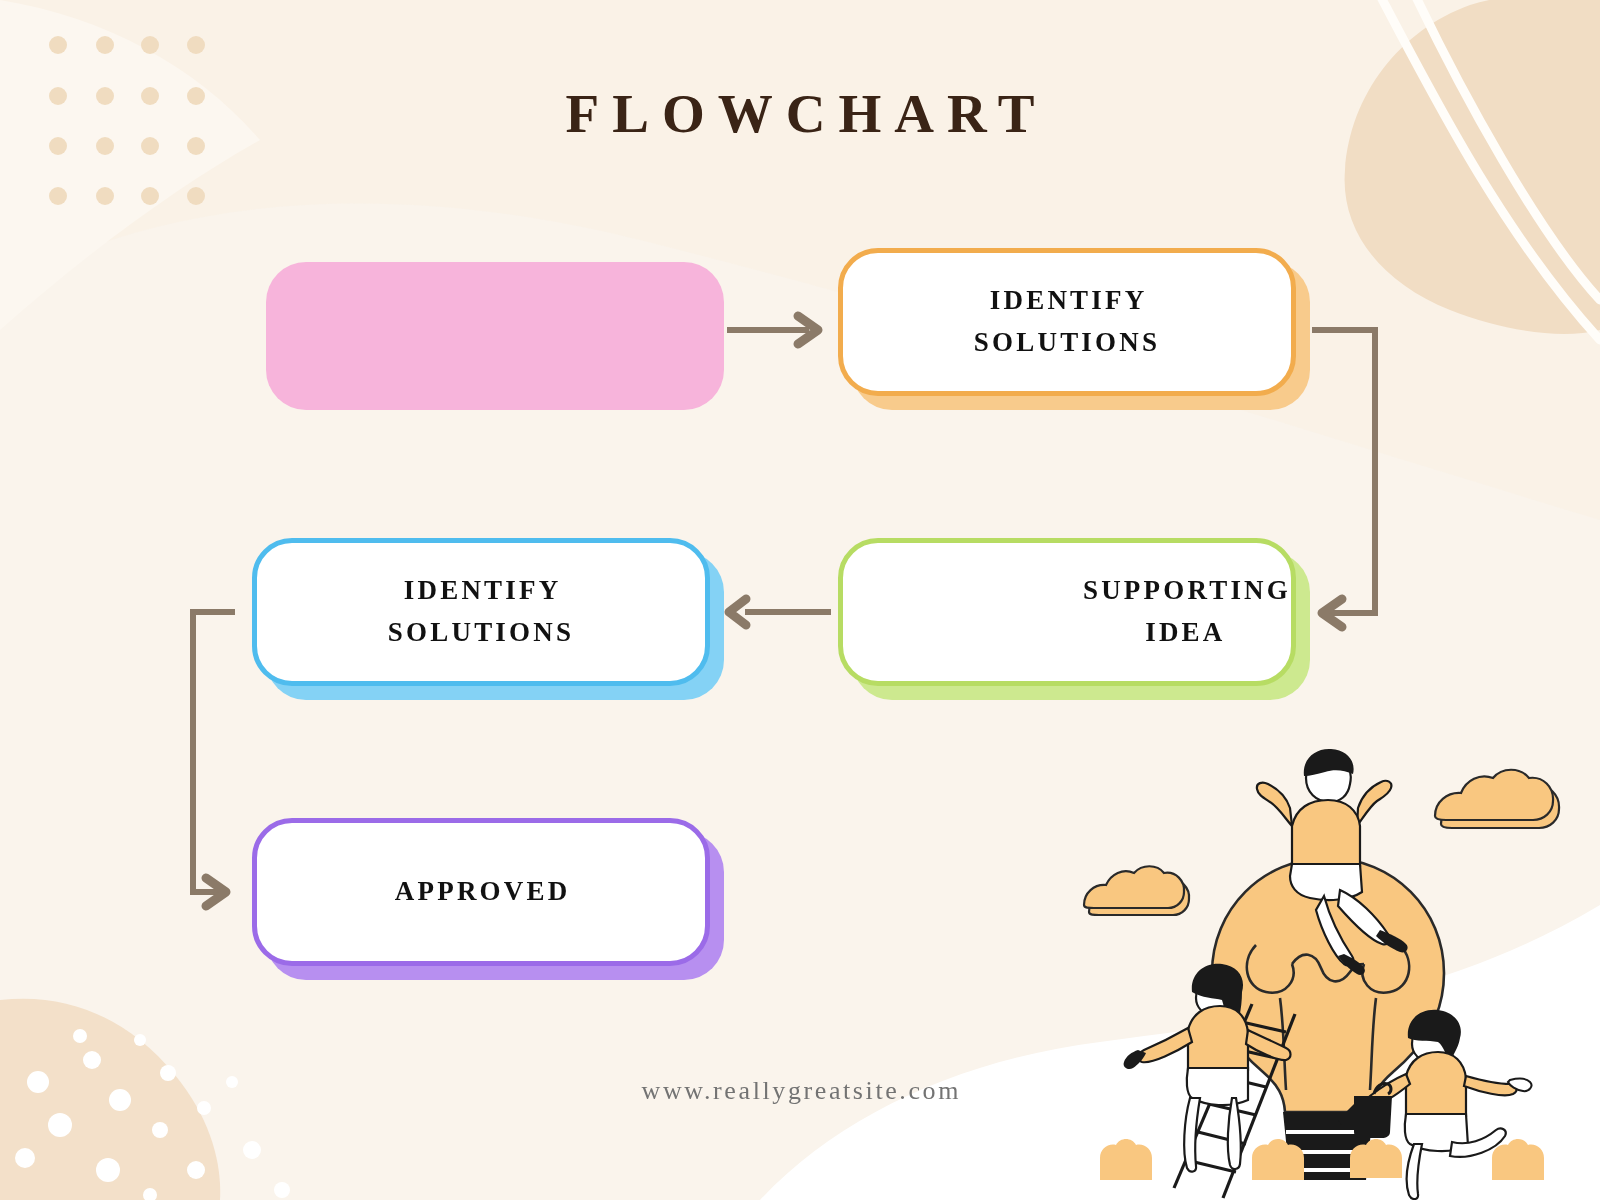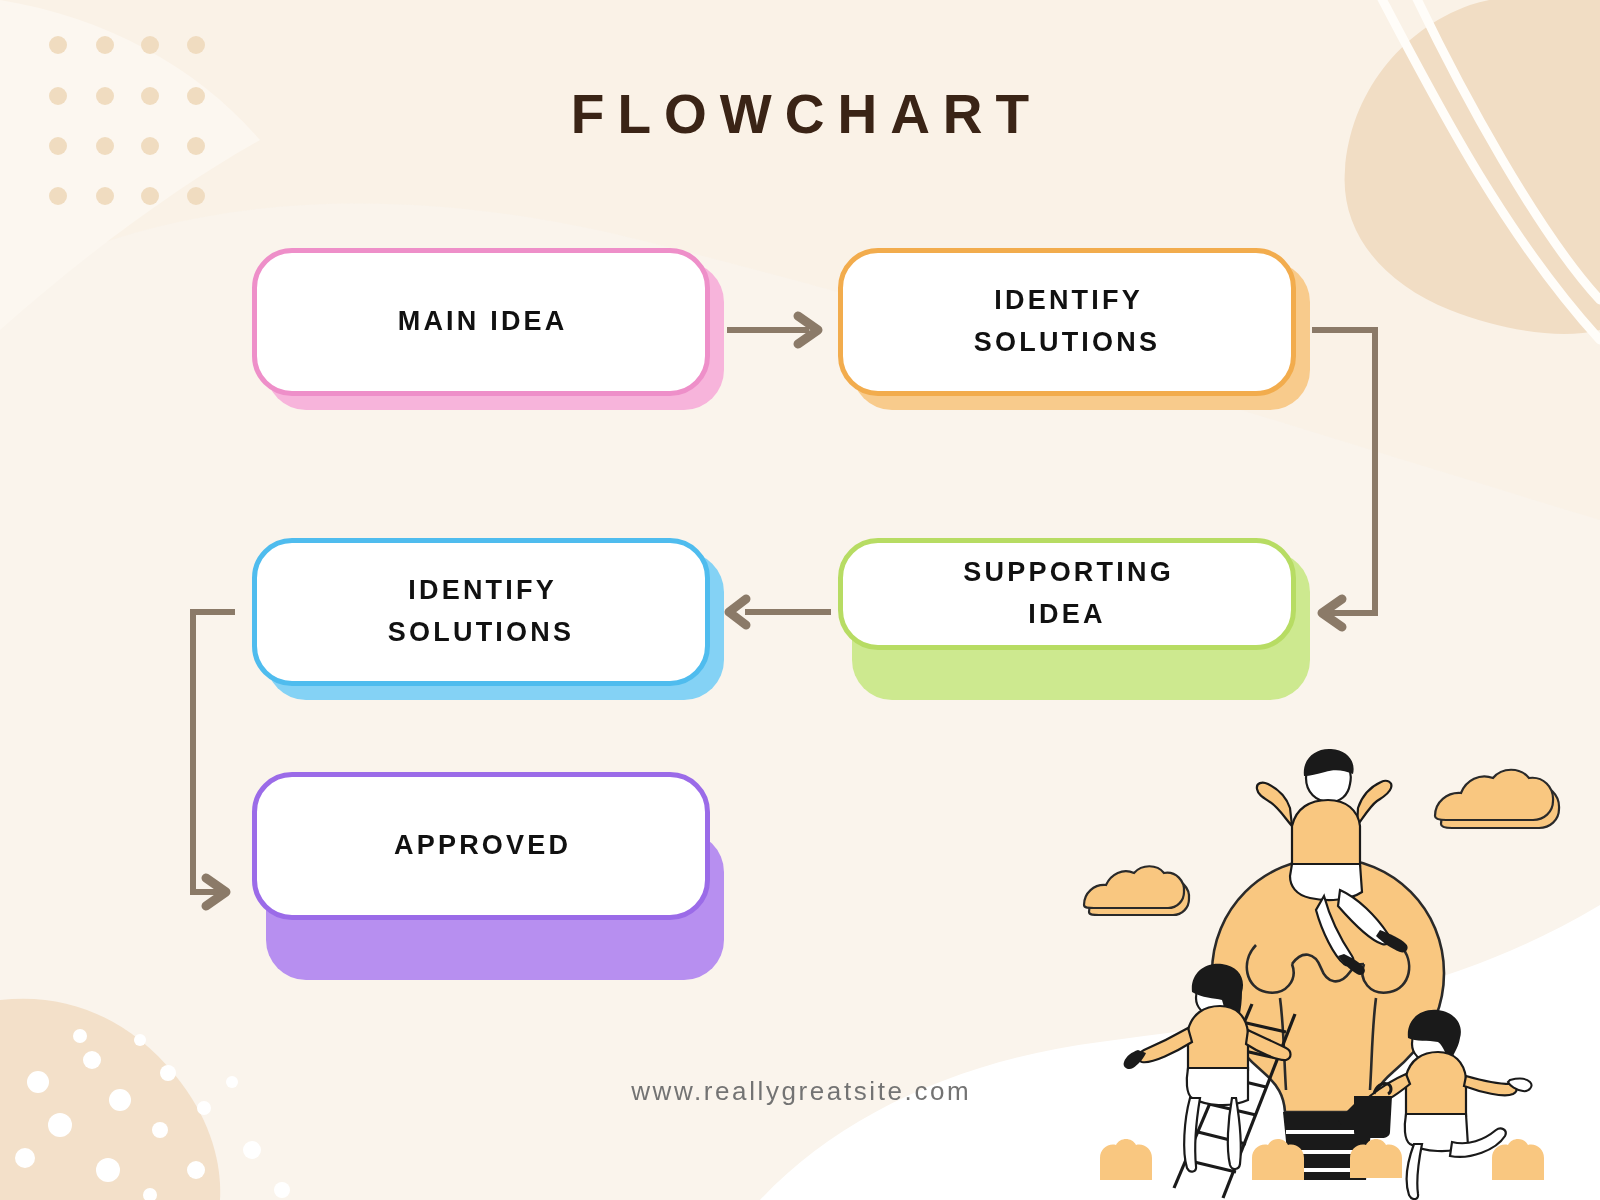--- a/index.html
+++ b/index.html
@@ -9,20 +9,21 @@
     height: 1200px;
     overflow: hidden;
     font-family: "Liberation Sans", sans-serif;
   }
   #canvas {
     position: relative;
     width: 1600px;
     height: 1200px;
     background: #FAF4EC;
     overflow: hidden;
+    font-family: Liberation Serif, serif;
   }
 
   
   .bg-layer {
     position: absolute;
     inset: 0;
     width: 1600px;
     height: 1200px;
     pointer-events: none;
   }
@@ -66,24 +67,24 @@
 
   #node-main-idea        { left: 252px;  top: 248px; width: 458px; height: 148px; border: 5px solid #EE8FC9; }
   #shadow-main-idea      { left: 266px;  top: 262px; width: 458px; height: 148px; background: #F7B4DB; }
 
   #node-identify-1       { left: 838px;  top: 248px; width: 458px; height: 148px; border: 5px solid #F2AC4D; }
   #shadow-identify-1     { left: 852px;  top: 262px; width: 458px; height: 148px; background: #F8CB8C; }
 
   #node-identify-2       { left: 252px;  top: 538px; width: 458px; height: 148px; border: 5px solid #4FBCEE; }
   #shadow-identify-2     { left: 266px;  top: 552px; width: 458px; height: 148px; background: #84D2F5; }
 
-  #node-supporting-data  { left: 838px;  top: 538px; width: 458px; height: 112px; border: 5px solid #B7DC63; }
+  #node-supporting-data  { left: 838px;  top: 538px; width: 458px; height: 148px; border: 5px solid #B7DC63; justify-content: flex-end; }
   #shadow-supporting     { left: 852px;  top: 552px; width: 458px; height: 148px; background: #CDE98F; }
 
-  #node-approved         { left: 252px;  top: 772px; width: 458px; height: 148px; border: 5px solid #9B6BE8; text-align: right; }
+  #node-approved         { left: 252px;  top: 818px; width: 458px; height: 148px; border: 5px solid #9B6BE8; text-align: right; }
   #shadow-approved       { left: 266px;  top: 832px; width: 458px; height: 148px; background: #B78FF0; }
 
   
   #connectors {
     position: absolute;
     inset: 0;
     width: 1600px;
     height: 1200px;
     z-index: 2;
   }
@@ -188,23 +189,20 @@
 
     <g stroke="#8B7A68" stroke-width="9" fill="none" stroke-linecap="round" stroke-linejoin="round">
       <polyline points="798,316 818,330 798,344"></polyline>
       <polyline points="746,599 729,612 746,625"></polyline>
       <polyline points="1342,599 1322,613 1342,627"></polyline>
       <polyline points="206,878 226,892 206,906"></polyline>
     </g>
   </svg>
 
   <div class="node-shadow" id="shadow-main-idea"></div>
-  <div class="node" id="node-main-idea">
-    <span>MAIN IDEA</span>
-  </div>
 
   <div class="node-shadow" id="shadow-identify-1"></div>
   <div class="node" id="node-identify-1">
     <span>
       <span>IDENTIFY</span><br>
       <span>SOLUTIONS</span>
     </span>
   </div>
 
   <div class="node-shadow" id="shadow-identify-2"></div>

